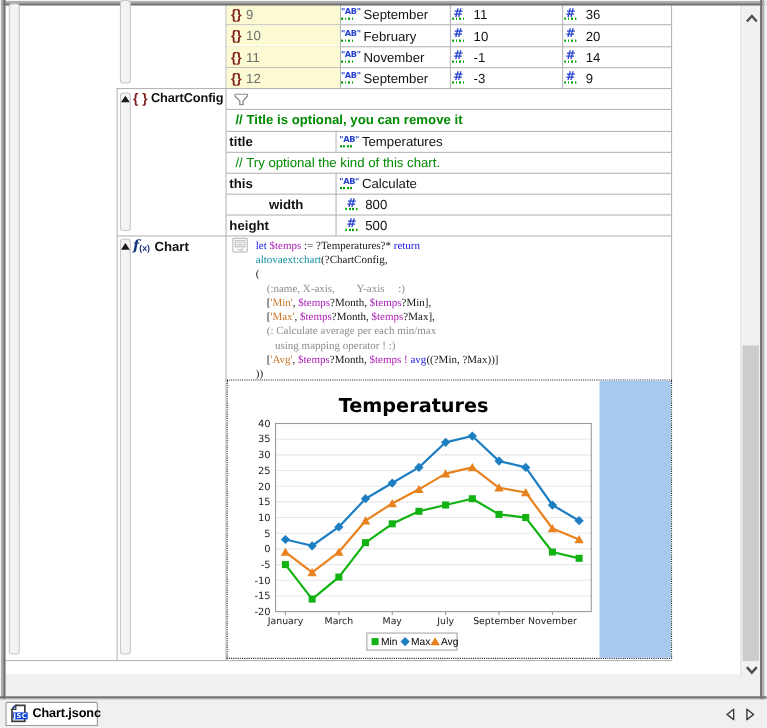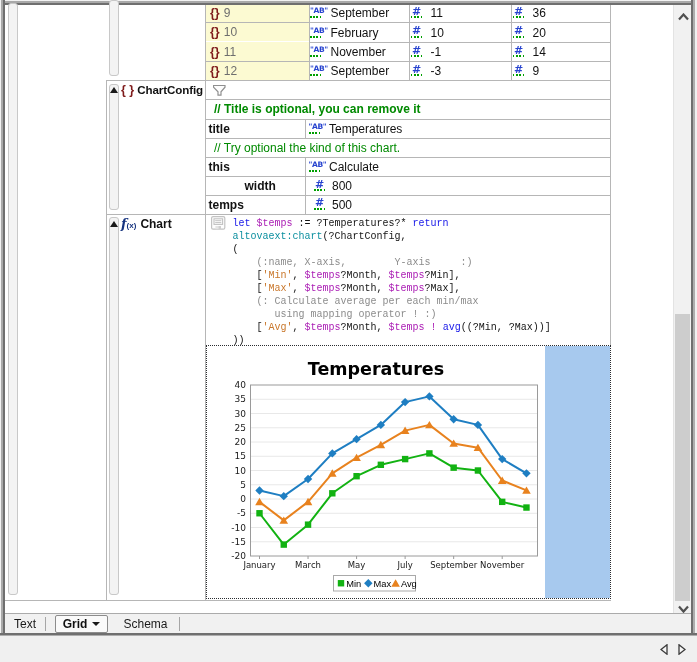--- a/index.html
+++ b/index.html
@@ -12,21 +12,21 @@
   .bold{font-weight:bold;}
   .span-bar{position:absolute;z-index:4;width:10px;background:#F3F3F3;border:1px solid #C8C8C8;border-radius:3px;box-sizing:border-box;}
   .tri-up{position:absolute;z-index:6;width:0;height:0;border-left:4.5px solid transparent;border-right:4.5px solid transparent;border-bottom:6px solid #1A1A1A;}
   .brace{color:#7E1A1A;font-weight:bold;font-size:12.5px;}
   .idx-num{color:#6E6E6E;font-size:12px;}
   .row{position:absolute;display:flex;align-items:center;}
   .ab-icon{position:absolute;color:#2743CF;font-weight:bold;font-size:7.5px;letter-spacing:-0.4px;font-family:"DejaVu Sans",sans-serif;line-height:8px;}
   .num-icon{position:absolute;color:#2743CF;font-weight:bold;font-size:11px;line-height:10px;font-family:"DejaVu Sans",sans-serif;}
   .green-dots{position:absolute;height:2px;background:repeating-linear-gradient(90deg,#00A000 0px,#00A000 1.5px,transparent 1.5px,transparent 3.2px);}
   .comment{color:#018A01;font-size:12px;}
-  .code{position:absolute;font-family:Liberation Mono, monospace;font-size:10px;line-height:13.1px;white-space:pre;letter-spacing:0px;}
+  .code{position:absolute;font-family:Liberation Serif, serif;font-size:10px;line-height:13.1px;white-space:pre;letter-spacing:0px;}
   .code .kw{color:#1616E8;}
   .code .var{color:#AA1CB4;}
   .code .fn{color:#0B8F9F;}
   .code .str{color:#C9772B;}
   .code .com{color:#8C8C8C;}
   .code .op{color:#AA1CB4;}
   .code .pl{color:#141414;}
   .tab-label{font-size:12px;color:#1A1A1A;display:flex;align-items:center;justify-content:center;position:absolute;}
   svg{display:block;}
   .yellow-cell{position:absolute;background:#FCFAD2;display:flex;align-items:center;}
@@ -159,21 +159,21 @@
         <div class="green-dots" style="left:103.5px;top:13.099999999999994px;width:11px;"></div>
         <span class="cell-text" style="position:absolute;left:124px;top:3.0999999999999943px;">Calculate</span>
       </div>
       <div class="abs" style="left:205px;top:176.2px;width:405px;height:19px;">
         <span class="cell-text bold" style="position:absolute;left:3.5px;top:3px;margin-left:36px;">width</span>
         <span class="num-icon" style="left:110px;top:3.5px;">#</span>
         <div class="green-dots" style="left:108.5px;top:13px;width:11px;"></div>
         <span class="cell-text" style="position:absolute;left:127px;top:3px;">800</span>
       </div>
       <div class="abs" style="left:205px;top:195.2px;width:405px;height:18.400000000000006px;">
-        <span class="cell-text bold" style="position:absolute;left:3.5px;top:3px;">temps</span>
+        <span class="cell-text bold" style="position:absolute;left:3.5px;top:3px;">height</span>
         <span class="num-icon" style="left:110px;top:3.200000000000003px;">#</span>
         <div class="green-dots" style="left:108.5px;top:12.700000000000003px;width:11px;"></div>
         <span class="cell-text" style="position:absolute;left:127px;top:2.700000000000003px;">500</span>
       </div>
     </div>
 
   <div class="abs" style="left:106px;top:213.6px;width:99px;height:20px;z-index:6;">
     <div class="tri-up" style="left:4px;top:7px;"></div>
     <div class="row" style="left:15px;top:0;height:20px;">
       <span style="color:#16337F;font-family:'DejaVu Serif',serif;font-style:italic;font-weight:bold;font-size:13px;">f</span>
@@ -302,46 +302,46 @@
   <div class="abs" style="left:672.5px;top:5px;width:18px;height:608.5px;background:#F1F1F1;border-left:1px solid #E3E3E3;box-sizing:border-box;">
     <svg class="abs" style="left:4px;top:8px;" width="11" height="9" viewBox="0 0 11 9">
       <polyline points="1,6.5 5.5,1.5 10,6.5" fill="none" stroke="#4F4F4F" stroke-width="2.2"></polyline>
     </svg>
     <div class="abs" style="left:1.5px;top:309px;width:14.5px;height:287px;background:#CDCDCD;"></div>
     <svg class="abs" style="left:4px;top:600px;" width="11" height="9" viewBox="0 0 11 9">
       <polyline points="1,1.5 5.5,6.5 10,1.5" fill="none" stroke="#4F4F4F" stroke-width="2.2"></polyline>
     </svg>
   </div>
 
-  <div class="abs" style="left:5px;top:612.5px;width:685.5px;height:20.5px;background:#F1F1F1;border-top:1px solid #ABABAB;box-sizing:border-box;">
-    <div class="tab-label" style="left:0px;top:0;width:40px;height:20px;">Text</div>
-    <div class="abs" style="left:40px;top:3px;width:1px;height:14px;background:#A6A6A6;"></div>
-    <div class="abs" style="left:50px;top:1.5px;width:53px;height:17.5px;background:#FAFAFA;border:1px solid #8C8C8C;border-radius:2px;box-sizing:border-box;display:flex;align-items:center;justify-content:center;">
-      <span style="font-size:12px;font-weight:bold;color:#111;">Grid</span>
-      <span style="width:0;height:0;border-left:4px solid transparent;border-right:4px solid transparent;border-top:4.5px solid #1A1A1A;margin-left:5px;margin-top:1px;"></span>
-    </div>
-    <div class="tab-label" style="left:112px;top:0;width:57px;height:20px;">Schema</div>
-    <div class="abs" style="left:174px;top:3px;width:1px;height:14px;background:#A6A6A6;"></div>
-  </div>
 
   <div class="abs" style="left:0;top:0;width:697px;height:636px;pointer-events:none;">
     <div class="abs" style="left:0;top:0;width:697px;height:1px;background:#F2F2F2;"></div>
     <div class="abs" style="left:0;top:1px;width:697px;height:2px;background:#A9A9A9;"></div>
     <div class="abs" style="left:0;top:3px;width:697px;height:2px;background:#6F6F6F;"></div>
     <div class="abs" style="left:0;top:0;width:1px;height:636px;background:#F2F2F2;"></div>
     <div class="abs" style="left:1px;top:0;width:2px;height:636px;background:#A9A9A9;"></div>
     <div class="abs" style="left:3px;top:0;width:2px;height:636px;background:#6F6F6F;"></div>
     <div class="abs" style="left:690.5px;top:0;width:2px;height:636px;background:#6F6F6F;"></div>
     <div class="abs" style="left:692.5px;top:0;width:2px;height:636px;background:#ADADAD;"></div>
     <div class="abs" style="left:694.5px;top:0;width:2.5px;height:636px;background:#F0F0F0;"></div>
     <div class="abs" style="left:0;top:633px;width:697px;height:2px;background:#6F6F6F;"></div>
     <div class="abs" style="left:0;top:635px;width:697px;height:1px;background:#ADADAD;"></div>
   </div>
 
   <div class="abs" style="left:0;top:636px;width:697px;height:26px;background:#F0F0F0;">
+    <div class="abs" style="left:5px;top:1.5px;width:84px;height:22.5px;background:#FFFFFF;border:1px solid #9A9A9A;border-radius:2px 2px 0 0;box-sizing:border-box;display:flex;align-items:center;">
+      <svg style="margin-left:2.5px;flex:none;" width="17" height="17" viewBox="0 0 17 17">
+        <path d="M5.4,1.2 H13.6 V15.8 H1.9 V4.9 Z" fill="#FFFFFF" stroke="#3A3A3A" stroke-width="1.5"></path>
+        <path d="M5.4,1.2 V4.9 H1.9 Z" fill="#FFFFFF" stroke="#3A3A3A" stroke-width="1.1"></path>
+        <line x1="2.9" y1="3.4" x2="4.2" y2="2.1" stroke="#1243D8" stroke-width="1.5"></line>
+        <rect x="2.9" y="7.6" width="13.3" height="6.4" fill="#1243D8"></rect>
+        <text x="9.5" y="12.8" text-anchor="middle" fill="#FFFFFF" style="font:bold 6px 'DejaVu Sans',sans-serif;letter-spacing:0.5px;">JSC</text>
+      </svg>
+      <span style="font-size:11.5px;font-weight:bold;color:#000;margin-left:4px;letter-spacing:-0.1px;">Chart.jsonc</span>
+    </div>
     <svg class="abs" style="left:660px;top:8px;" width="8" height="11" viewBox="0 0 8 11">
       <path d="M7,0.8 L1,5.5 L7,10.2 Z" fill="#F6F6F6" stroke="#3A3A3A" stroke-width="1.3"></path>
     </svg>
     <svg class="abs" style="left:678px;top:8px;" width="8" height="11" viewBox="0 0 8 11">
       <path d="M1,0.8 L7,5.5 L1,10.2 Z" fill="#F6F6F6" stroke="#3A3A3A" stroke-width="1.3"></path>
     </svg>
   </div>
 
 </div>
 

